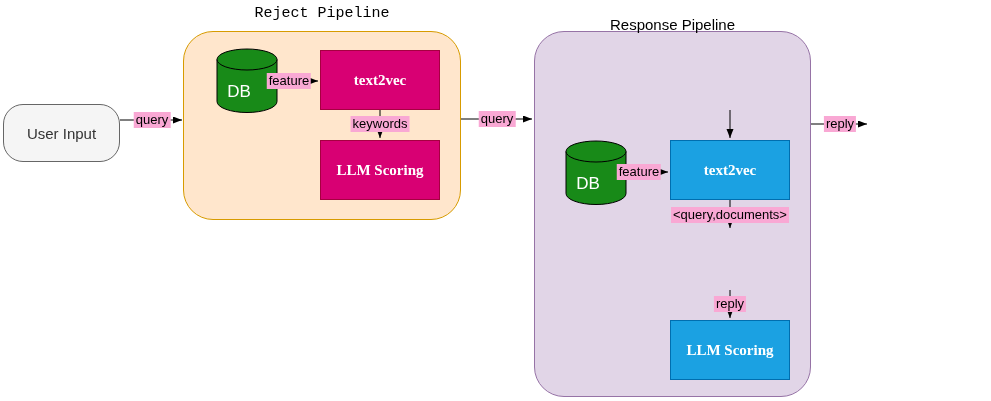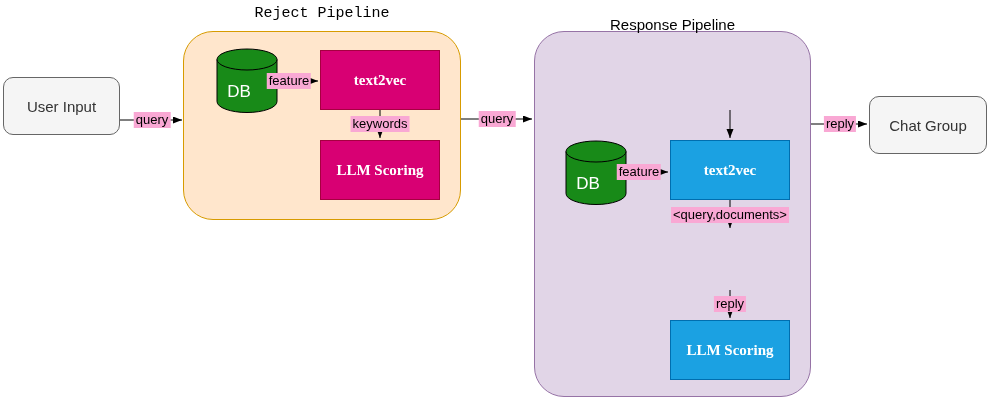--- a/index.html
+++ b/index.html
@@ -104,22 +104,21 @@
       <path d="M380,110 L380,138" marker-end="url(#arrow)"></path>
       <path d="M461,119 L532,119" marker-end="url(#arrow)"></path>
       <path d="M730,110 L730,138" marker-end="url(#arrow)"></path>
       <path d="M611,172 L668,172" marker-end="url(#arrow)"></path>
       <path d="M730,200 L730,228" marker-end="url(#arrow)"></path>
       <path d="M730,290 L730,318" marker-end="url(#arrow)"></path>
       <path d="M811,124 L867,124" marker-end="url(#arrow)"></path>
     </g>
   </svg>
 
-  <div class="node endpoint" style="left:3px; top:77px; width:117px; height:58px;">User Input</div>
-  <div class="node endpoint" style="left:869px; top:96px; width:118px; height:58px;">Chat Group</div>
+  <div class="node endpoint" style="left:3px; top:104px; width:117px; height:58px;border-radius:20px;">User Input</div>
 
   <div class="db" style="left:200px; top:48px;">
     <svg width="62" height="66" viewBox="0 0 62 66">
       <path d="M1,11.5 L1,53.5 A30,11 0 0 0 61,53.5 L61,11.5" fill="#188a18" stroke="#000000"></path>
       <ellipse cx="31" cy="11.5" rx="30" ry="10.5" fill="#188a18" stroke="#000000"></ellipse>
     </svg>
     <div class="db-label">DB</div>
   </div>
   <div class="node box magenta" style="left:320px; top:50px; width:120px; height:60px;">text2vec</div>
   <div class="node box magenta" style="left:320px; top:140px; width:120px; height:60px;">LLM Scoring</div>

